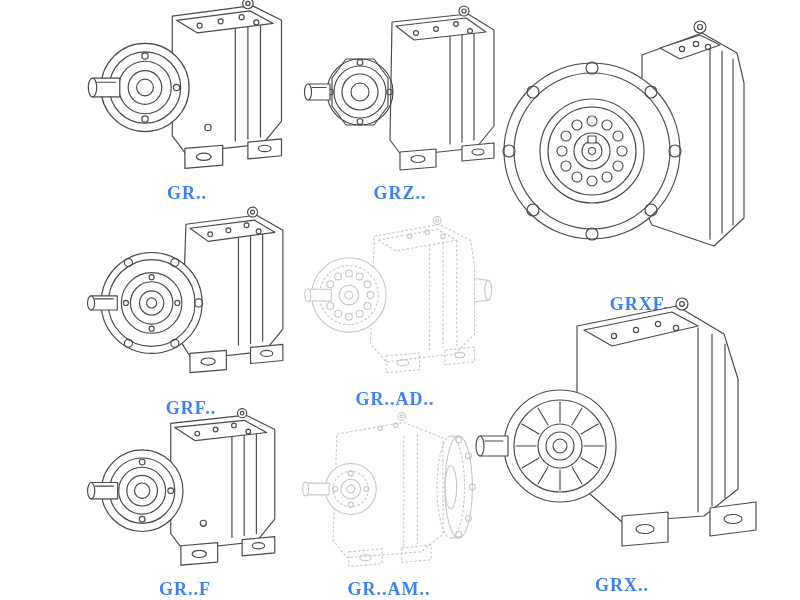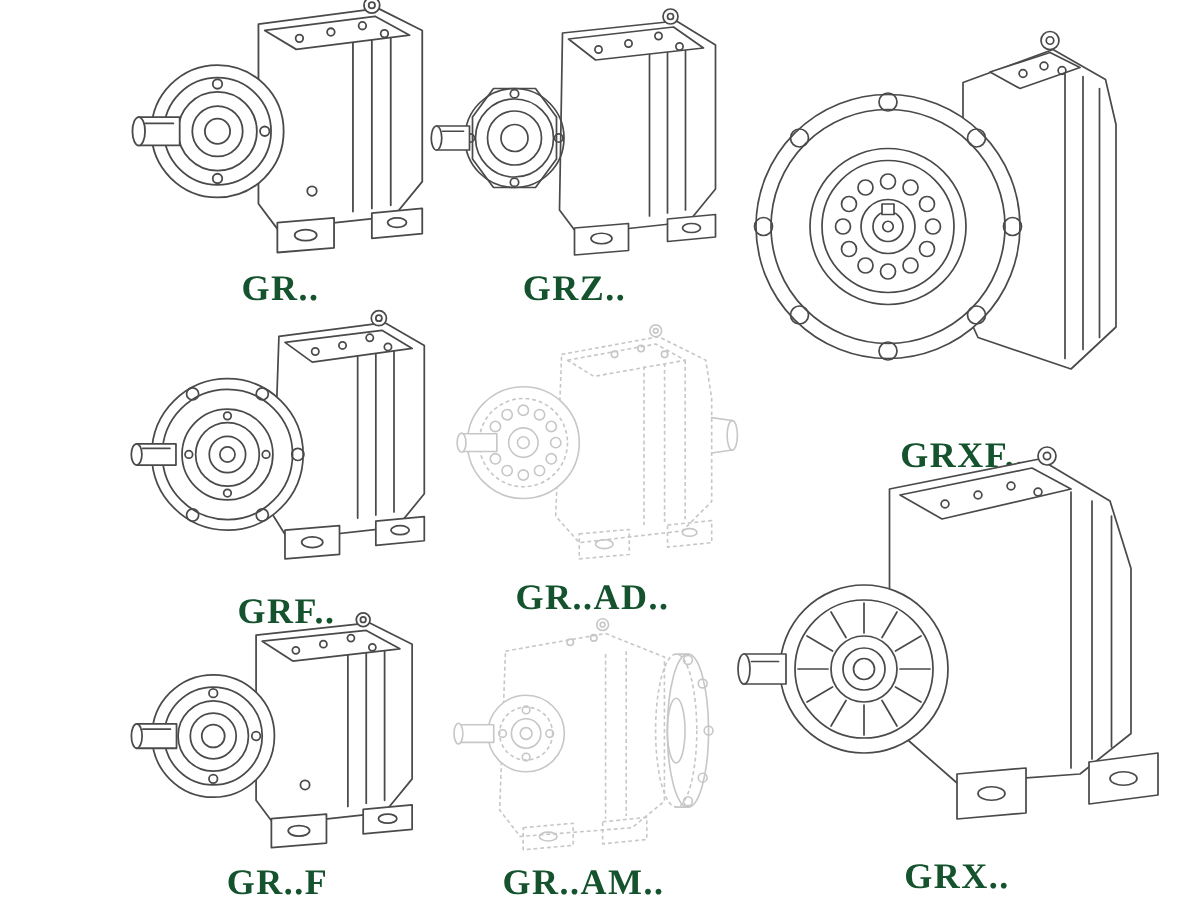--- a/index.html
+++ b/index.html
@@ -1,21 +1,21 @@
 <!DOCTYPE html>
 <html><head>
 <meta charset="utf-8">
 <style>
   *{margin:0;padding:0;box-sizing:border-box}
   html,body{background:#ffffff}
   .canvas{position:relative;width:800px;height:600px;background:#ffffff;overflow:hidden;font-family:"Liberation Serif",serif}
   .fig{position:absolute;display:flex;flex-direction:column;align-items:center;justify-content:flex-end}
   .art{flex:1 1 auto;width:100%;display:flex;align-items:center;justify-content:center}
   .art svg{width:100%;height:100%;display:block}
-  .lbl{height:26px;line-height:22px;font-weight:700;font-size:24px;color:#14532d;letter-spacing:1px;text-align:left;font-family:"Liberation Serif",serif}
+  .lbl{height:26px;line-height:22px;font-weight:700;font-size:18px;color:#3b82f6;letter-spacing:1px;text-align:left;font-family:"Liberation Serif",serif}
   .line{fill:none;stroke:#4a4a4a;stroke-width:1.15;stroke-linejoin:round;stroke-linecap:round}
   .solid{fill:#ffffff;stroke:#4a4a4a;stroke-width:1.15;stroke-linejoin:round}
   .fline{fill:none;stroke:#c7c7c7;stroke-width:1.1;stroke-linejoin:round;stroke-linecap:round}
   .fdash{fill:none;stroke:#c7c7c7;stroke-width:1.1;stroke-dasharray:2.6 2;stroke-linejoin:round}
   .fsolid{fill:#ffffff;stroke:#c7c7c7;stroke-width:1.1;stroke-linejoin:round}
 </style>
 </head>
 <body>
 
 <div class="canvas">
@@ -47,21 +47,21 @@
         <path class="line" d="M14 85 L32 85"></path>
         <path class="solid" d="M98 148 L134 145 L134 164 L98 167 Z"></path>
         <ellipse class="line" cx="116" cy="156" rx="7" ry="3.5"></ellipse>
         <path class="solid" d="M158 142 L190 139 L190 155 L158 158 Z"></path>
         <ellipse class="line" cx="174" cy="148" rx="6" ry="3"></ellipse>
       </svg>
     </div>
     <figcaption class="lbl">GR..</figcaption>
   </figure>
 
-  <figure class="fig" style="left:283px;top:4px;width:200px;height:200px">
+  <figure class="fig" style="left:300px;top:4px;width:200px;height:200px">
     <div class="art">
       <svg viewBox="0 0 200 180">
         <path class="solid" d="M92 20 L168 12 L194 28 L194 124 L176 146 L102 154 L90 138 Z"></path>
         <path class="line" d="M150 34 L150 142 M162 32 L162 140 M174 30 L174 138"></path>
         <path class="solid" d="M96 24 L166 16 L186 30 L114 38 Z"></path>
         <circle class="line" cx="116" cy="31" r="2.4"></circle>
           <circle class="line" cx="136" cy="27" r="2.4"></circle>
         <circle class="line" cx="156" cy="22" r="2.4"></circle>
           <circle class="line" cx="170" cy="29" r="2.4"></circle>
         <circle class="solid" cx="164" cy="9" r="5"></circle>
@@ -274,21 +274,21 @@
         <path class="fsolid" d="M20 98 L44 98 L44 110 L20 110 Z"></path>
         <ellipse class="fsolid" cx="20" cy="104" rx="3" ry="7"></ellipse>
         <path class="fdash" d="M64 168 L98 165 L98 180 L64 183 Z"></path>
         <ellipse class="fline" cx="81" cy="174" rx="6" ry="3"></ellipse>
         <path class="fdash" d="M118 164 L148 161 L148 176 L118 179 Z"></path>
       </svg>
     </div>
     <figcaption class="lbl">GR..AM..</figcaption>
   </figure>
 
-  <figure class="fig" style="left:488px;top:300px;width:300px;height:296px">
+  <figure class="fig" style="left:472px;top:300px;width:300px;height:296px">
     <div class="art">
       <svg viewBox="0 0 300 290">
         <path class="solid" d="M105 42 L205 22 L252 50 L266 95 L266 205 L232 232 L150 238 L118 210 L105 150 Z"></path>
         <path class="line" d="M226 44 L226 228 M240 50 L240 222 M253 60 L253 214"></path>
         <path class="solid" d="M112 46 L200 28 L226 42 L140 62 Z"></path>
         <circle class="line" cx="142" cy="52" r="2.6"></circle>
           <circle class="line" cx="164" cy="46" r="2.6"></circle>
         <circle class="line" cx="186" cy="40" r="2.6"></circle>
           <circle class="line" cx="204" cy="44" r="2.6"></circle>
         <circle class="solid" cx="210" cy="20" r="6"></circle>

